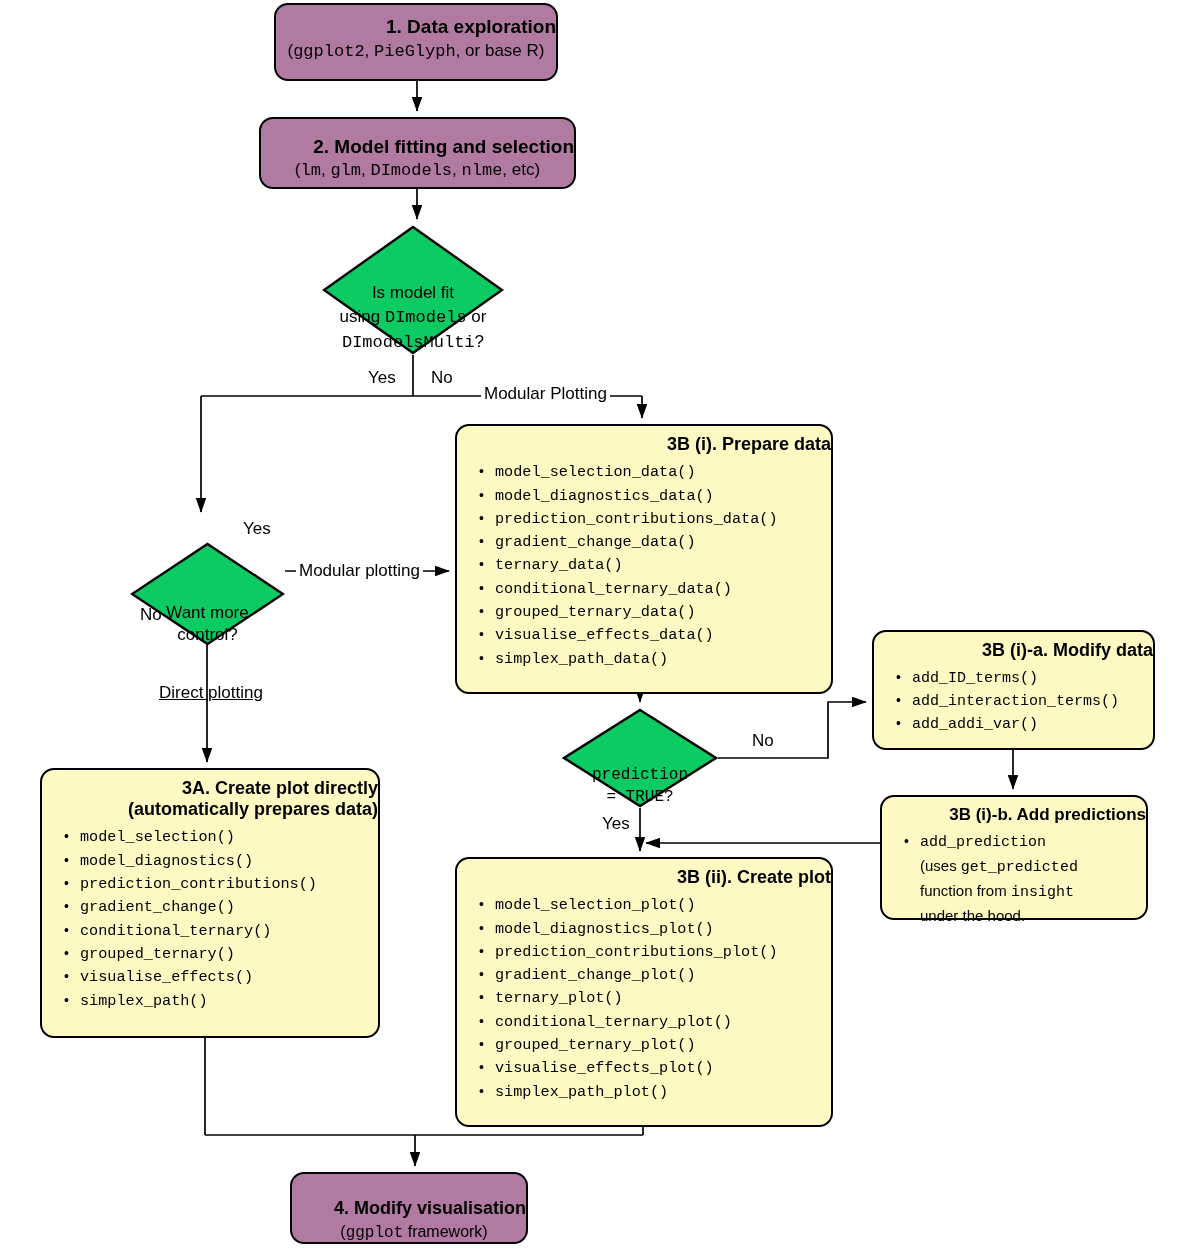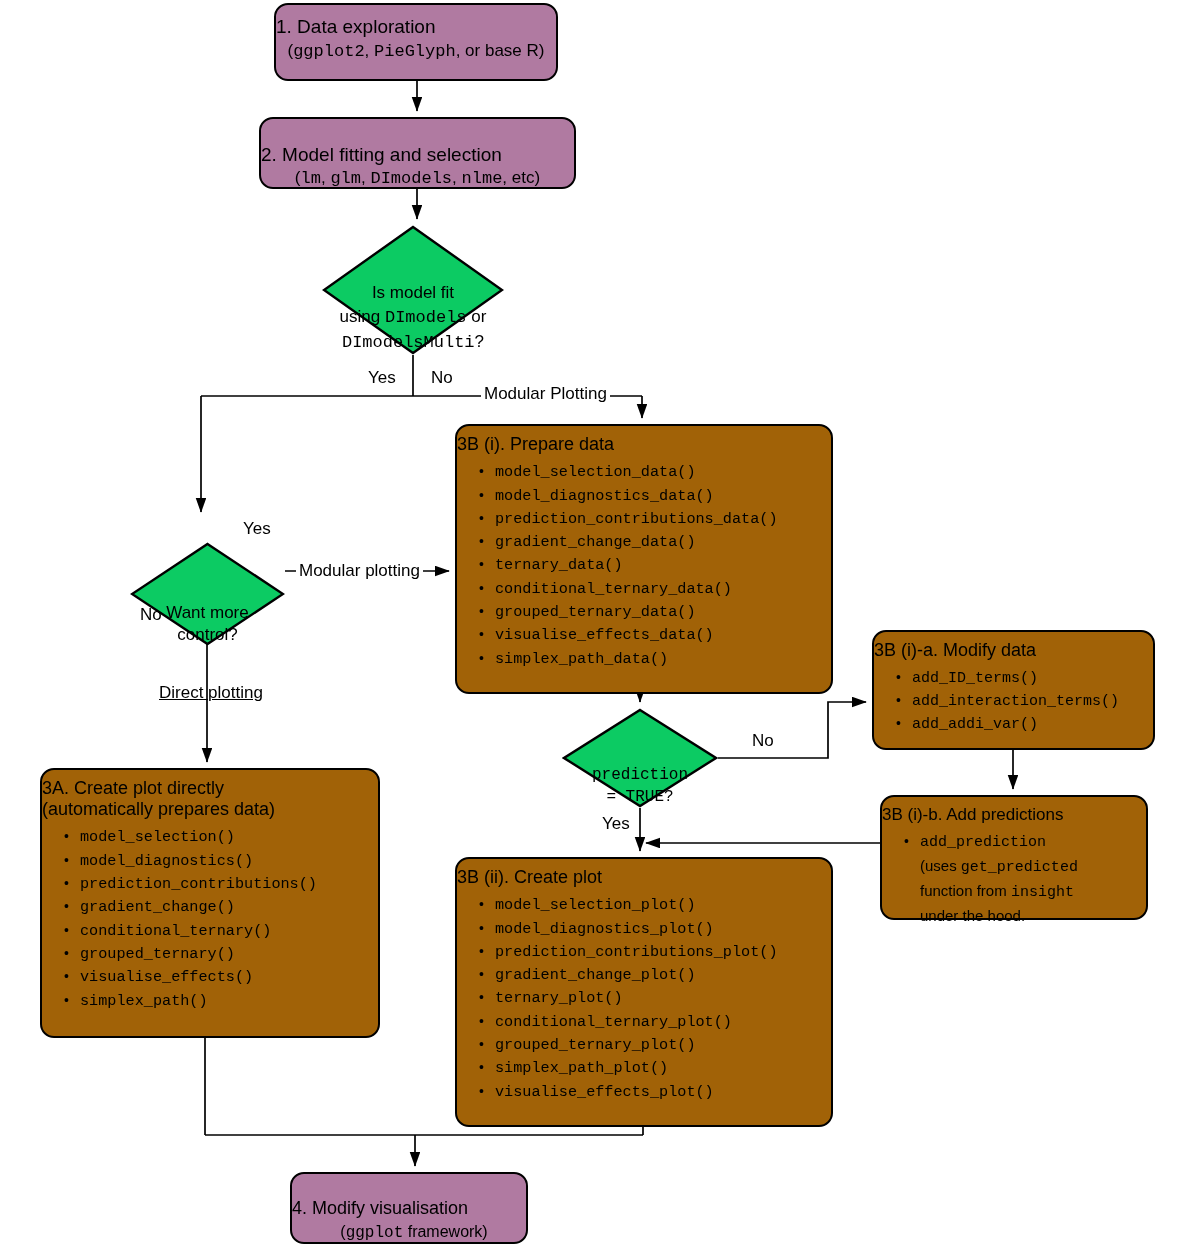--- a/index.html
+++ b/index.html
@@ -25,41 +25,41 @@
     height: 1249px;
     pointer-events: none;
   }
   .node {
     position: absolute;
     box-sizing: border-box;
     border: 2px solid #000000;
     border-radius: 14px;
   }
   .node.purple { background: #b07aa1; }
-  .node.blue   { background: #a16207; }
+  .node.blue   { background: #fef9c3; }
 
   .node-title {
-    text-align: left;
-    font-weight: normal;
+    text-align: right;
+    font-weight: bold;
     color: #000000;
     line-height: 1.18;
   }
   .node-sub {
     text-align: center;
     color: #000000;
     line-height: 1.2;
   }
   .mono { font-family: "Liberation Mono", monospace; }
 
   
   #node-step1 { left: 274px; top: 3px; width: 284px; height: 78px; padding-top: 11px; }
   #node-step1 .node-title { font-size: 19px; }
   #node-step1 .node-sub { font-size: 17px; margin-top: 3px; }
 
-  #node-step2 { left: 259px; top: 117px; width: 317px; height: 72px; padding-top: 25px; }
+  #node-step2 { left: 259px; top: 117px; width: 317px; height: 72px; padding-top: 17px; }
   #node-step2 .node-title { font-size: 19px; }
   #node-step2 .node-sub { font-size: 17px; margin-top: 2px; }
 
   #node-step4 { left: 290px; top: 1172px; width: 238px; height: 72px; padding-top: 24px; }
   #node-step4 .node-title { font-size: 18px; }
   #node-step4 .node-sub { font-size: 16px; margin-top: 3px; margin-left: 10px; }
 
   
   #node-3bi { left: 455px; top: 424px; width: 378px; height: 270px; padding: 8px 0 0 0; }
   #node-3bi .node-title { font-size: 18px; margin-bottom: 6px; }
@@ -296,22 +296,22 @@
   <div class="node blue" id="node-3bii">
     <div class="node-title">3B (ii). Create plot</div>
     <ul class="fnlist">
       <li>model_selection_plot()</li>
       <li>model_diagnostics_plot()</li>
       <li>prediction_contributions_plot()</li>
       <li>gradient_change_plot()</li>
       <li>ternary_plot()</li>
       <li>conditional_ternary_plot()</li>
       <li>grouped_ternary_plot()</li>
+      <li>visualise_effects_plot()</li>
       <li>simplex_path_plot()</li>
-      <li>visualise_effects_plot()</li>
     </ul>
   </div>
 
   <div class="node purple" id="node-step4">
     <div class="node-title">4. Modify visualisation</div>
     <div class="node-sub"><span>(</span><span class="mono">ggplot</span><span> framework)</span></div>
   </div>
 
 </div>
 

